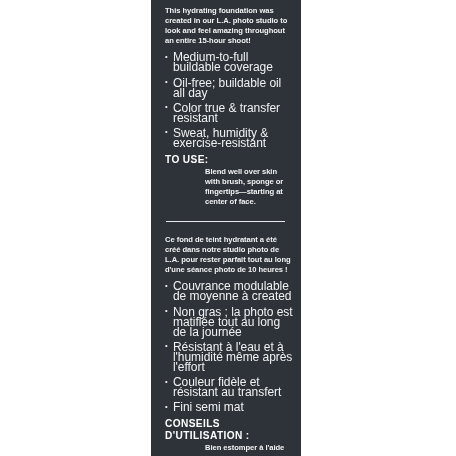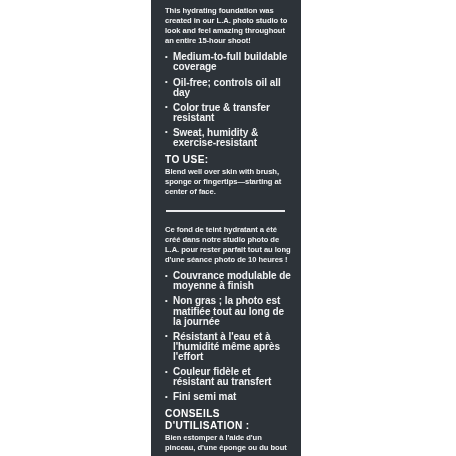--- a/index.html
+++ b/index.html
@@ -40,23 +40,23 @@
     color: #f1f2f3;
   }
   .bullets {
     list-style: none;
     margin: 6px 0 0 0;
     padding: 0;
   }
   .bullets li {
     position: relative;
     padding-left: 8px;
-    font-size: 10px;
+    font-size: 12px;
     line-height: 10.1px;
-    font-weight: bold;
+    font-weight: normal;
     letter-spacing: -0.05px;
     margin-bottom: 5px;
     color: #f1f2f3;
   }
   .bullets li:before {
     content: "•";
     position: absolute;
     left: 0;
     top: -0.5px;
     font-size: 7.5px;
@@ -76,46 +76,46 @@
   .divider {
     height: 1.5px;
     background: #e9eaec;
     margin: 13px 8px 13px 1px;
     border: 0;
   }
   .block-fr .para,
   .block-fr .bullets li {
     line-height: 10.1px;
   }
-  .tousee-body { margin-top: 0; }
+  .tousee-body { margin-top: 0; margin-left: 40px; }
 </style>
 </head>
 <body>
 
 <div class="stage">
   <div class="panel">
 
     <div class="block-en">
       <p class="para">This hydrating foundation was created in our L.A. photo studio to look and feel amazing throughout an entire 15-hour shoot!</p>
       <ul class="bullets">
         <li>Medium-to-full buildable coverage</li>
-        <li>Oil-free; controls oil all day</li>
+        <li>Oil-free; buildable oil all day</li>
         <li>Color true &amp; transfer resistant</li>
         <li>Sweat, humidity &amp; exercise-resistant</li>
       </ul>
       <div class="heading">TO USE:</div>
       <p class="para tousee-body">Blend well over skin with brush, sponge or fingertips—starting at center of face.</p>
     </div>
 
     <hr class="divider">
 
     <div class="block-fr">
       <p class="para">Ce fond de teint hydratant a été créé dans notre studio photo de L.A. pour rester parfait tout au long d'une séance photo de 10 heures !</p>
       <ul class="bullets">
-        <li>Couvrance modulable de moyenne à finish</li>
+        <li>Couvrance modulable de moyenne à created</li>
         <li>Non gras ; la photo est matifiée tout au long de la journée</li>
         <li>Résistant à l'eau et à l'humidité même après l'effort</li>
         <li>Couleur fidèle et résistant au transfert</li>
         <li>Fini semi mat</li>
       </ul>
       <div class="heading">CONSEILS D'UTILISATION :</div>
       <p class="para tousee-body">Bien estomper à l'aide d'un pinceau, d'une éponge ou du bout des doigts en commençant l'application par le centre du visage.</p>
     </div>
 
   </div>

